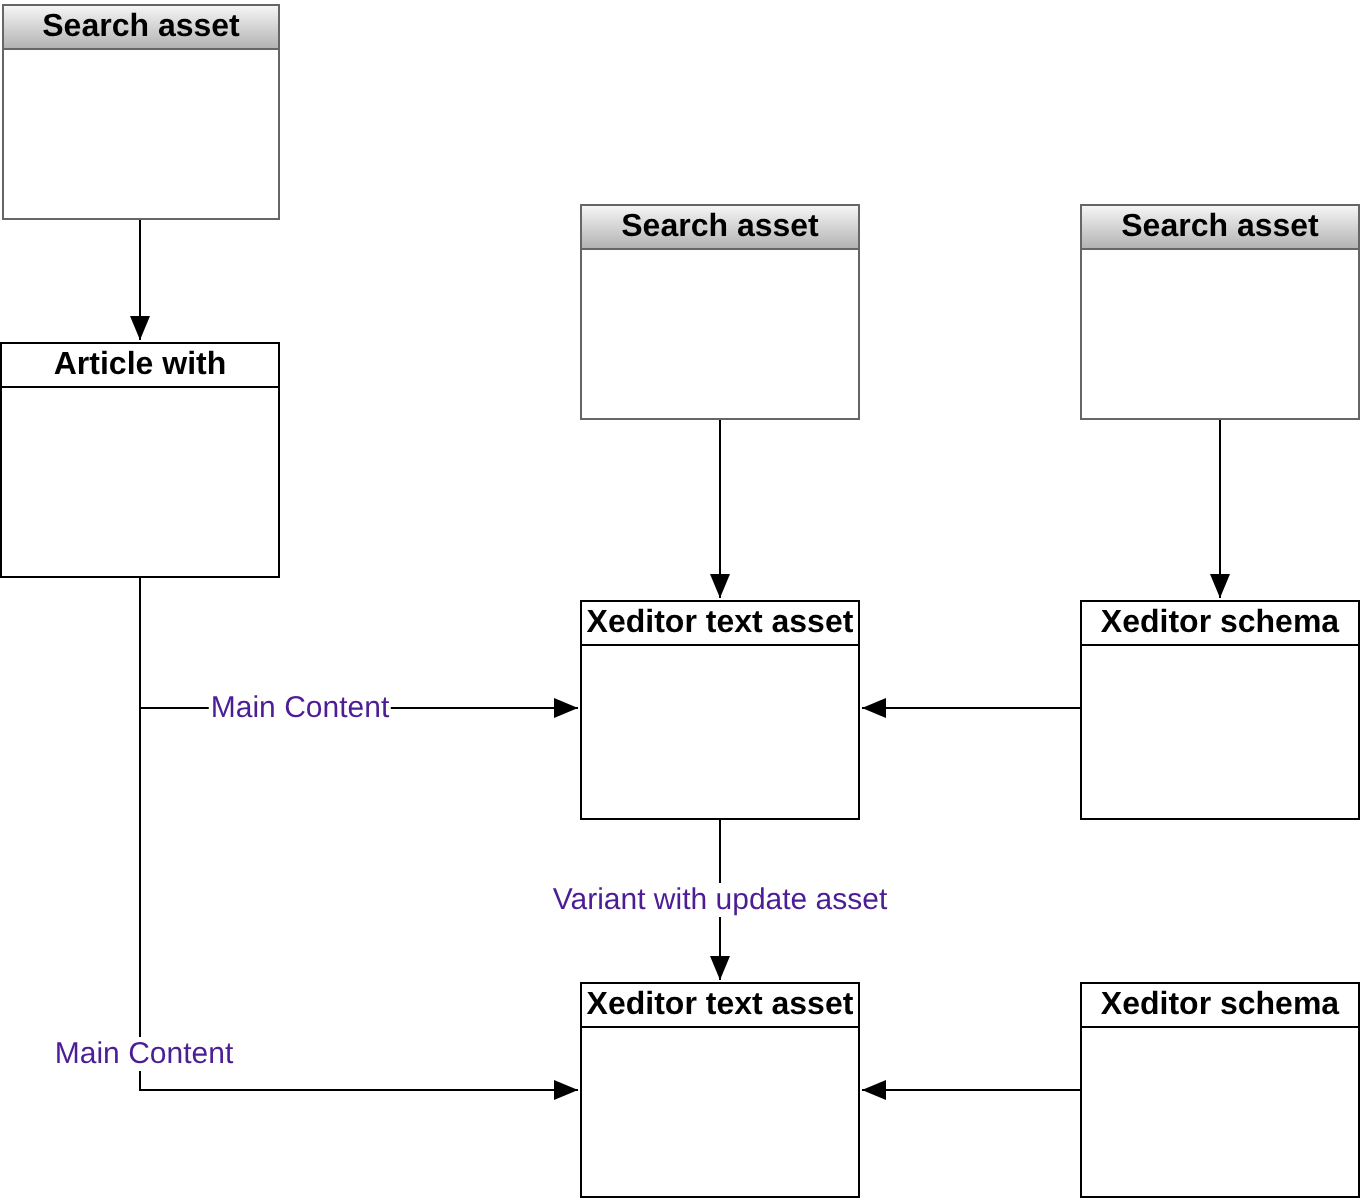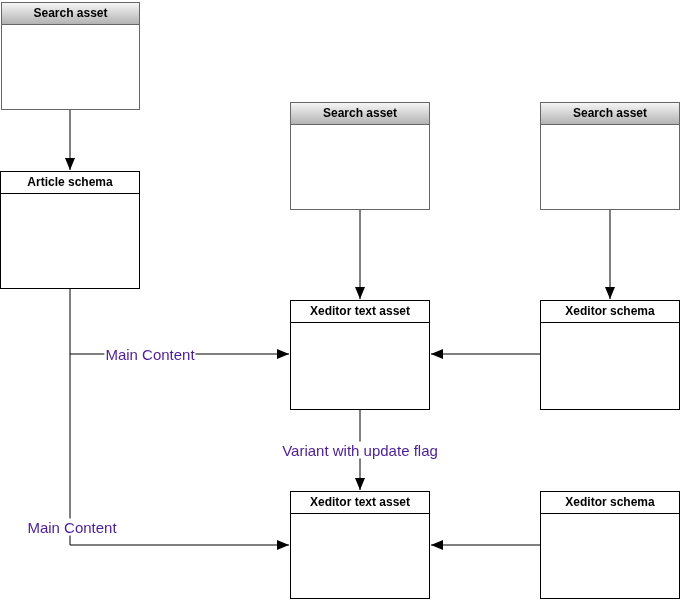--- a/index.html
+++ b/index.html
@@ -24,21 +24,21 @@
     display: flex;
     flex-direction: column;
   }
   .node.plain { border: 1px solid #000000; }
   .node.gradient { border: 1px solid #666666; }
   .node-header {
     box-sizing: border-box;
     height: 22px;
     line-height: 21px;
     text-align: center;
-    font-size: 12px;
+    font-size: 16px;
     font-weight: bold;
     color: #000000;
     flex: 0 0 auto;
     white-space: nowrap;
     overflow: hidden;
   }
   .node.plain .node-header {
     background: #ffffff;
     border-bottom: 1px solid #000000;
   }
@@ -90,21 +90,21 @@
     <div class="node-header">Search asset</div>
     <div class="node-body"></div>
   </div>
 
   <div class="node gradient" style="left:540px; top:102px; width:140px; height:108px;">
     <div class="node-header">Search asset</div>
     <div class="node-body"></div>
   </div>
 
   <div class="node plain" style="left:0px; top:171px; width:140px; height:118px;">
-    <div class="node-header">Article schema</div>
+    <div class="node-header">Article with</div>
     <div class="node-body"></div>
   </div>
 
   <div class="node plain" style="left:290px; top:300px; width:140px; height:110px;">
     <div class="node-header">Xeditor text asset</div>
     <div class="node-body"></div>
   </div>
 
   <div class="node plain" style="left:540px; top:300px; width:140px; height:110px;">
     <div class="node-header">Xeditor schema</div>
@@ -115,16 +115,16 @@
     <div class="node-header">Xeditor text asset</div>
     <div class="node-body"></div>
   </div>
 
   <div class="node plain" style="left:540px; top:491px; width:140px; height:108px;">
     <div class="node-header">Xeditor schema</div>
     <div class="node-body"></div>
   </div>
 
   <div class="edge-label" style="left:150px; top:354px;">Main Content</div>
-  <div class="edge-label" style="left:360px; top:450px;">Variant with update flag</div>
+  <div class="edge-label" style="left:360px; top:450px;">Variant with update asset</div>
   <div class="edge-label" style="left:72px; top:527px;">Main Content</div>
 
 </div>
 
 </body></html>

